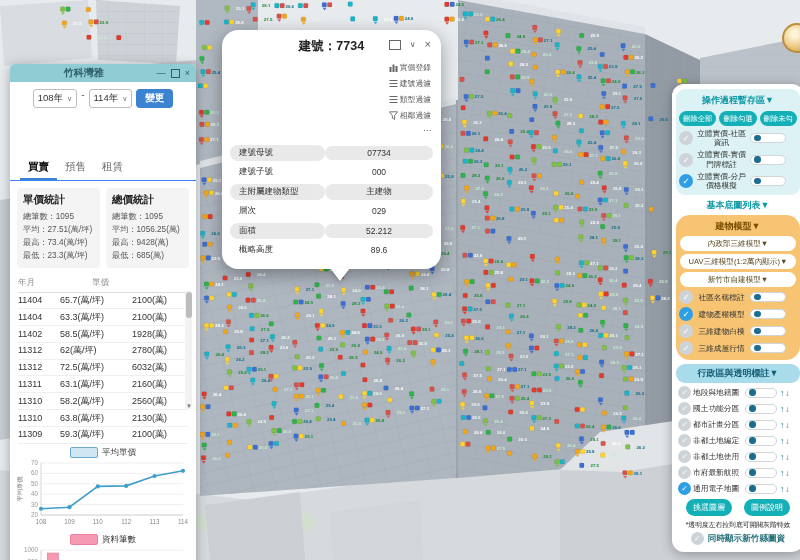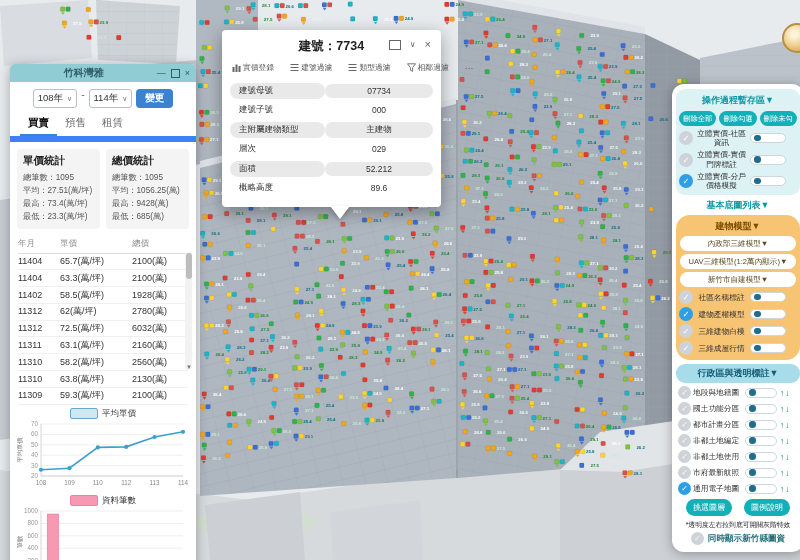--- a/index.html
+++ b/index.html
@@ -17,51 +17,51 @@
   .lp-title{flex:1;text-align:center;font-size:10px;font-weight:bold;color:#2e5f67;}
   .win-ic{color:#2e5f67;font-size:9px;margin-left:5px;cursor:pointer;line-height:1;}
   .win-box{width:7px;height:7px;border:1.2px solid #2e5f67;display:inline-block;margin-left:5px;}
   .lp-filters{display:flex;align-items:flex-start;justify-content:center;gap:4px;padding:7px 6px 3px;}
   .year-select{border:1px solid #b9bfc4;border-radius:3px;font-size:9.5px;color:#333;
     padding:2px 4px;display:flex;align-items:center;gap:4px;background:#fff;cursor:pointer;}
   .chev{font-size:7px;color:#777;}
   .dash{color:#666;font-size:10px;}
   .apply-btn{background:#3b82d0;color:#fff;border:none;border-radius:4px;font-size:9.5px;
     font-weight:bold;padding:3px 9px;cursor:pointer;}
-  .lp-tabs{display:flex;padding:2px 10px 0;border-bottom:6px solid #3b82f6;}
+  .lp-tabs{display:flex;padding:2px 10px 0;border-bottom:1px solid #3b82f6;margin-top:44px;}
   .tab{font-size:10.5px;color:#666;padding:3px 8px 4px;cursor:pointer;}
   .tab.active{color:#111;font-weight:bold;border-bottom:2px solid #3b82d0;}
   .lp-stats{display:flex;gap:6px;padding:7px 7px 5px;}
   .stat-card{flex:1;background:#f4f4f4;border-radius:4px;padding:5px 6px;}
   .stat-card h4{margin:0 0 3px;font-size:10.5px;color:#222;}
   .stat-line{font-size:8.2px;color:#555;line-height:1.6;white-space:nowrap;}
   .lp-table{margin:2px 8px 0;position:relative;}
   .t-head,.t-row{display:grid;grid-template-columns:42px 72px 56px;}
-  .t-head{font-size:8.5px;color:#8a8a8a;padding:2px 0 3px;border-bottom:1px solid #ddd;}
+  .t-head{font-size:8.5px;color:#8a8a8a;padding:2px 0 3px;border-bottom:1px solid #ddd;gap:32px;}
   .t-row{font-size:9px;color:#333;padding:2.5px 0;border-bottom:1px solid #efefef;line-height:1.2;}
   .t-scroll{position:absolute;right:-4px;top:16px;width:7px;height:118px;background:#f2f2f2;border-radius:3px;}
   .t-thumb{position:absolute;top:1px;left:0.5px;width:6px;height:26px;background:#bdbdbd;border-radius:3px;}
   .t-arr{position:absolute;right:-4px;font-size:6px;color:#777;line-height:1;}
   .legend{display:flex;justify-content:center;align-items:center;gap:4px;margin-top:3px;}
   .legend .sw{width:26px;height:9px;border-radius:2px;}
   .sw-line{background:#cfe7f2;border:1px solid #6aa9cc;}
   .sw-bar{background:#f59ab2;border:1px solid #ef7f9e;}
   .legend span{font-size:8.5px;color:#333;}
   .chart-block{padding:0 6px;}
 
   
-  .popup{position:absolute;left:222px;top:30px;width:219px;background:#fff;border-radius:4px;
+  .popup{position:absolute;left:222px;top:30px;width:219px;background:#fff;border-radius:16px;
     box-shadow:0 5px 18px rgba(0,0,0,.35);z-index:5;}
   .popup-titlebar{position:relative;display:flex;align-items:center;justify-content:center;padding:8px 10px 4px;}
   .popup-title{font-size:12.5px;font-weight:bold;color:#222;}
   .pt-icons{position:absolute;right:10px;top:9px;display:flex;align-items:center;gap:9px;}
   .ic-rect{width:10px;height:8px;border:1.3px solid #666;display:inline-block;}
   .pt-chev{font-size:8px;color:#666;}
   .pt-close{font-size:11px;color:#666;line-height:1;}
-  .popup-toolbar{display:flex;align-items:flex-end;gap:16px;padding:3px 10px 6px;}
+  .popup-toolbar{display:flex;align-items:flex-end;gap:5px;padding:3px 10px 6px;flex-direction:column;}
   .tb-item{display:flex;align-items:center;gap:2px;font-size:7.8px;color:#555;cursor:pointer;white-space:nowrap;}
   .tb-glyph{font-size:8px;color:#555;}
   .popup-fields{padding:2px 8px 9px;}
   .field-row{display:grid;grid-template-columns:95px 1fr;align-items:center;height:19.5px;}
   .f-label,.f-value{font-size:8.5px;color:#333;padding:2px 9px;border-radius:9px;}
   .f-value{text-align:center;}
   .field-row.striped .f-label,.field-row.striped .f-value{background:#e9e9e9;}
   .popup-arrow{position:absolute;left:108px;bottom:-12px;width:0;height:0;
     border-left:10px solid transparent;border-right:10px solid transparent;border-top:13px solid #fff;
     filter:drop-shadow(0 2px 2px rgba(0,0,0,.2));}

